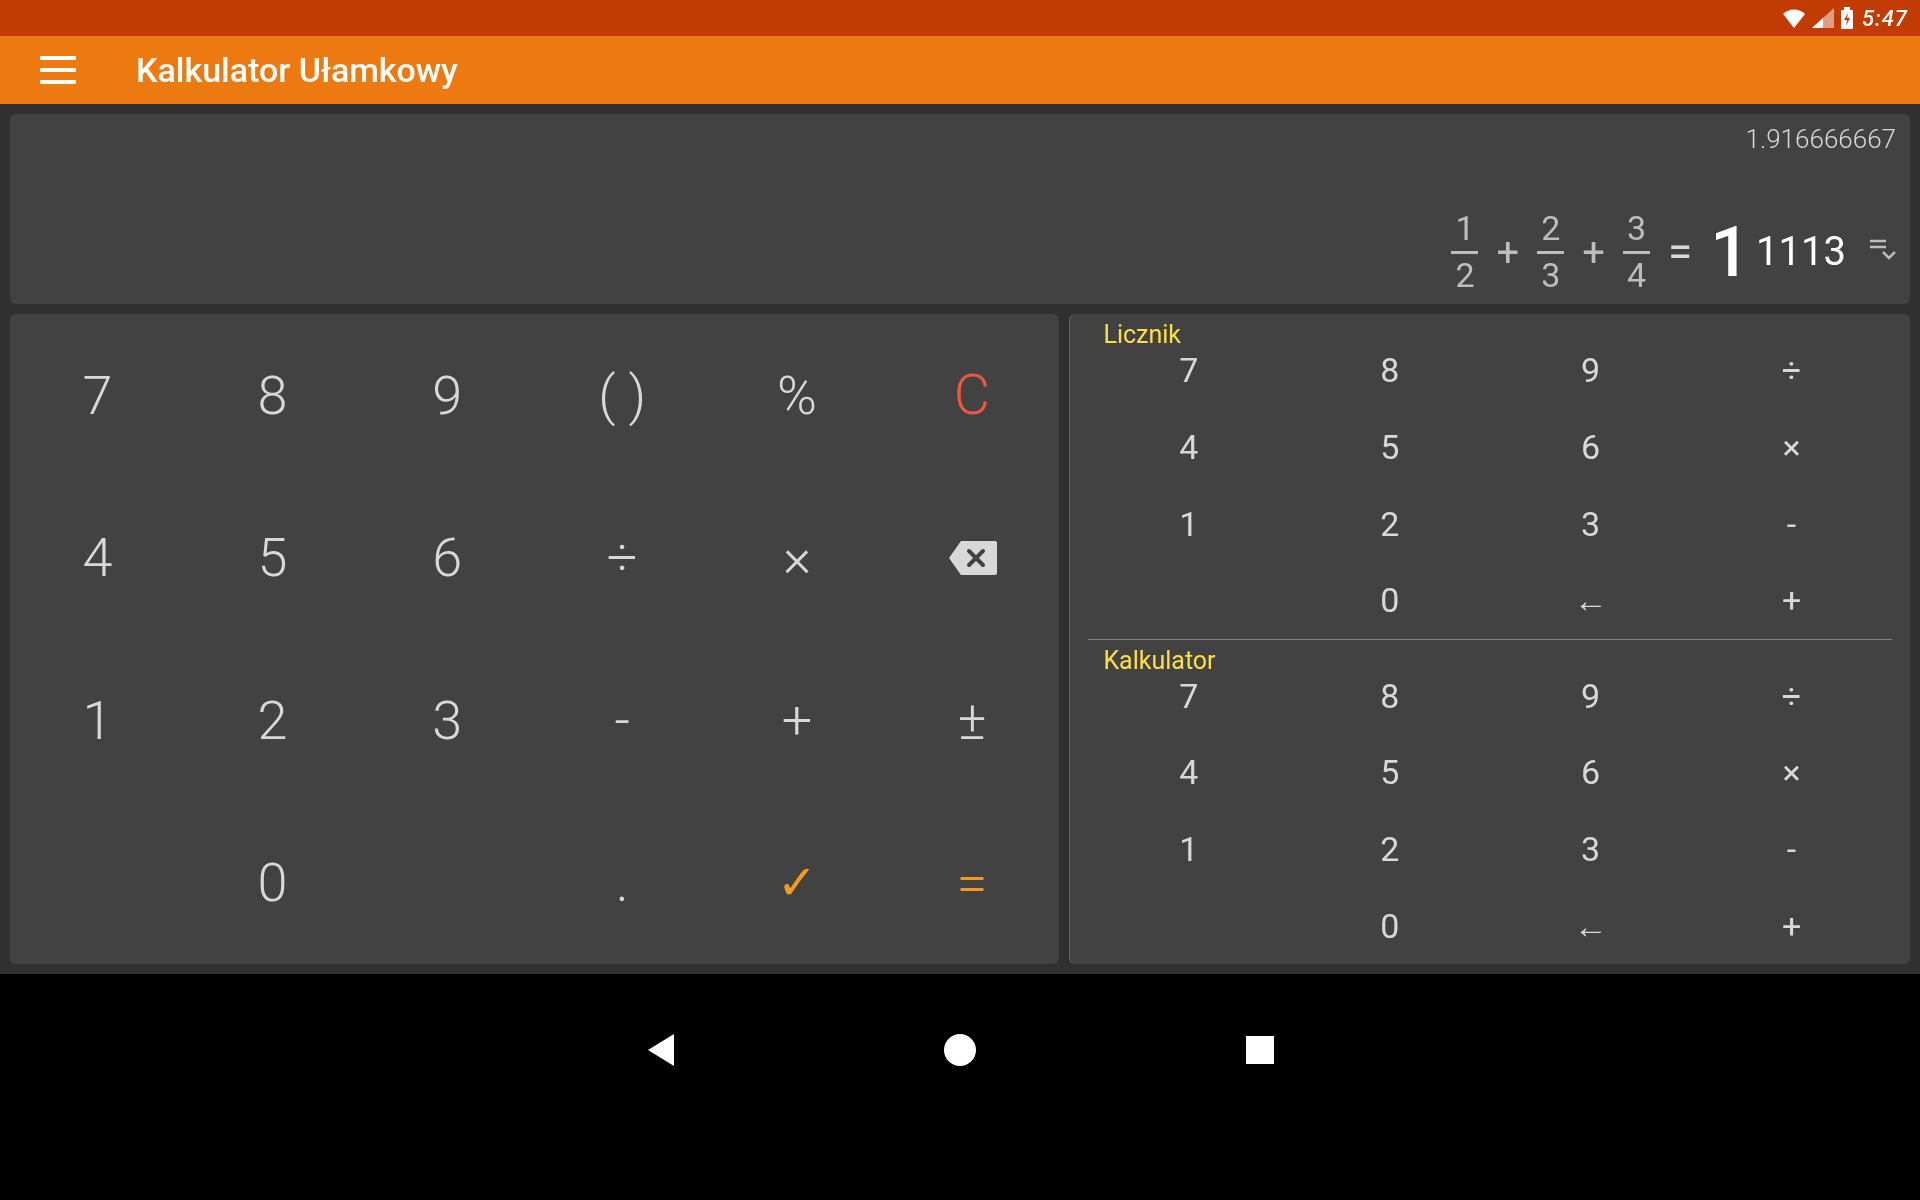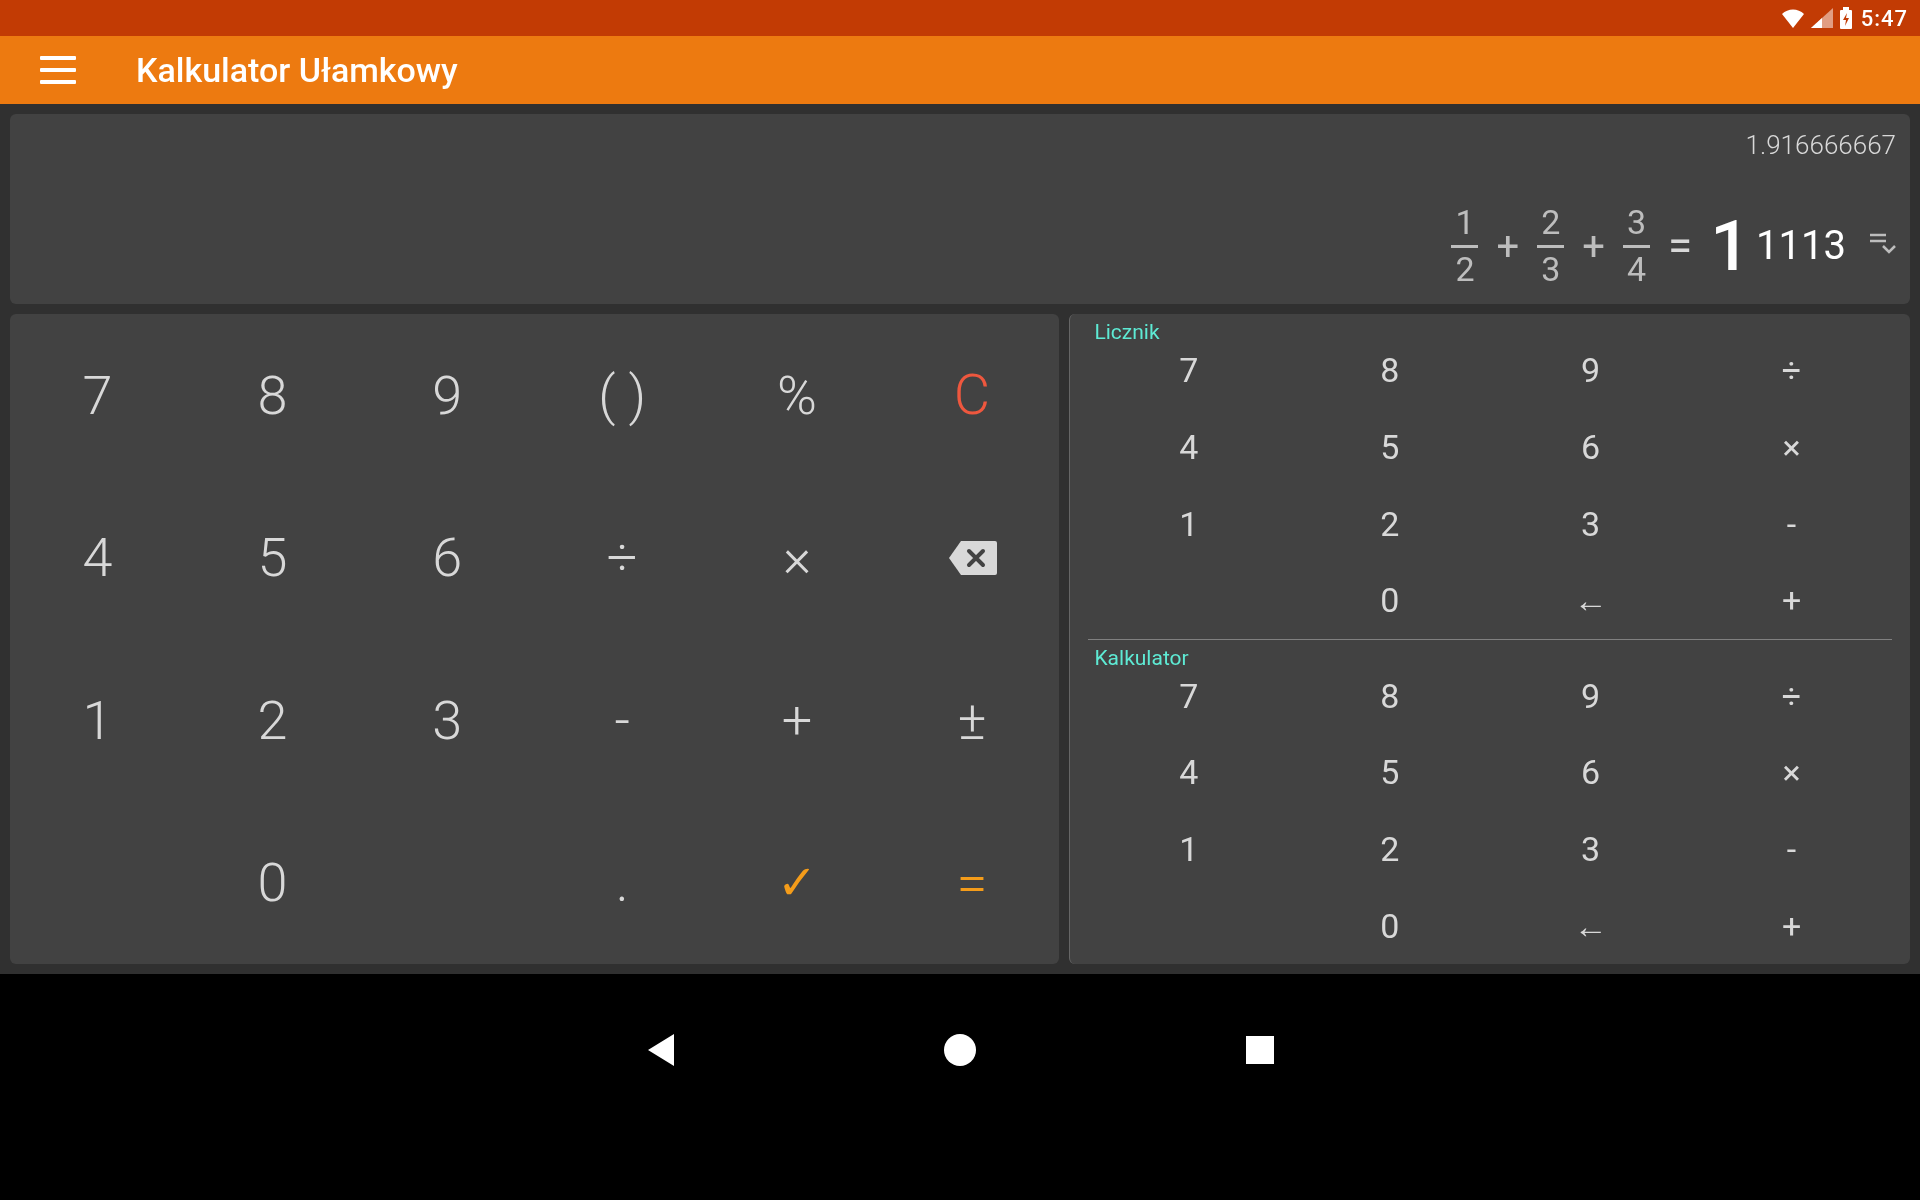--- a/index.html
+++ b/index.html
@@ -1,29 +1,29 @@
 <!DOCTYPE html>
 <html><head>
 <meta charset="utf-8">
 <style>
   * { box-sizing: border-box; margin: 0; padding: 0; }
   html, body { width: 1920px; height: 1200px; overflow: hidden; font-family: -apple-system, BlinkMacSystemFont, "Segoe UI", Roboto, sans-serif; background: #000; }
   
-  .status-bar { height: 36px; background: #c23b04; display: flex; justify-content: flex-end; align-items: center; padding: 16px 12px; gap: 8px; color: #fff; font-size: 22px; }
+  .status-bar { height: 36px; background: #c23b04; display: flex; justify-content: flex-end; align-items: center; padding: 16px 12px; gap: 8px; color: #fff; font-size: 22px; font-style: italic; }
   .status-icons { display: flex; align-items: center; gap: 6px; }
   .status-time { font-weight: 500; letter-spacing: 1px; }
 
   .action-bar { height: 68px; background: #ed7a10; display: flex; align-items: center; padding: 0 40px; gap: 60px; }
   .menu-icon { width: 36px; height: 28px; display: flex; flex-direction: column; justify-content: space-between; cursor: pointer; }
   .menu-icon span { display: block; height: 4px; background: #fff; border-radius: 1px; }
   .app-title { color: #fff; font-size: 34px; font-weight: 500; }
 
   .content { height: 870px; background: #303030; padding: 10px; display: flex; flex-direction: column; gap: 10px; }
   
-  .display-card { background: #424242; border-radius: 6px; padding: 16px 14px; display: flex; flex-direction: column; align-items: flex-end; justify-content: space-between; min-height: 190px; }
+  .display-card { background: #424242; border-radius: 6px; padding: 10px 14px; display: flex; flex-direction: column; align-items: flex-end; justify-content: space-between; min-height: 190px; }
   .decimal-result { color: #d8d8d8; font-size: 26px; font-weight: 300; }
   .expr-row { display: flex; align-items: center; gap: 18px; }
   .frac { display: inline-flex; flex-direction: column; align-items: center; color: #bdbdbd; font-size: 34px; line-height: 1.1; }
   .frac .num { padding: 0 4px; }
   .frac .bar { width: 100%; height: 3px; background: #bdbdbd; margin: 3px 0; }
   .frac .den { padding: 0 4px; }
   .op { color: #bdbdbd; font-size: 40px; }
   .eq { color: #d8d8d8; font-size: 44px; }
   .mixed { display: flex; align-items: center; gap: 6px; color: #fff; }
   .mixed .whole { font-size: 70px; font-weight: 500; }
@@ -36,21 +36,21 @@
   .right-pad { flex: 1; background: #424242; border-radius: 6px; margin-left: 10px; border-left: 1px solid #666; display: flex; flex-direction: column; }
   
   .key { display: flex; align-items: center; justify-content: center; color: #d8d8d8; font-size: 54px; font-weight: 300; cursor: pointer; user-select: none; }
   .key.clear { color: #ee573e; font-size: 56px; }
   .key.equals { color: #f49c1a; font-size: 56px; }
   .key.check { color: #f49c1a; font-size: 48px; }
   .key.bksp svg { width: 50px; height: 38px; }
   
   .right-section { flex: 1; display: flex; flex-direction: column; position: relative; }
   .right-section:first-child { border-bottom: 1px solid #808080; margin: 0 18px; }
-  .right-section .label { position: absolute; top: 6px; left: 6px; color: #5eead4; font-size: 21px; font-weight: 400; }
+  .right-section .label { position: absolute; top: 6px; left: 15px; color: #fde047; font-size: 25px; font-weight: 400; }
   .right-grid { flex: 1; display: grid; grid-template-columns: repeat(4, 1fr); grid-template-rows: repeat(4, 1fr); padding-top: 18px; }
   .right-section:first-child .right-grid { }
   .right-grid .key { font-size: 34px; font-weight: 400; }
 
   .nav-bar { height: 100px; background: #000; display: flex; justify-content: center; align-items: center; gap: 260px; }
   .nav-btn { width: 40px; height: 40px; display: flex; align-items: center; justify-content: center; cursor: pointer; }
   .mainframe { height: 1000px; }
   .blackbar { height: 100px; background:#000;}
 </style>
 </head>

